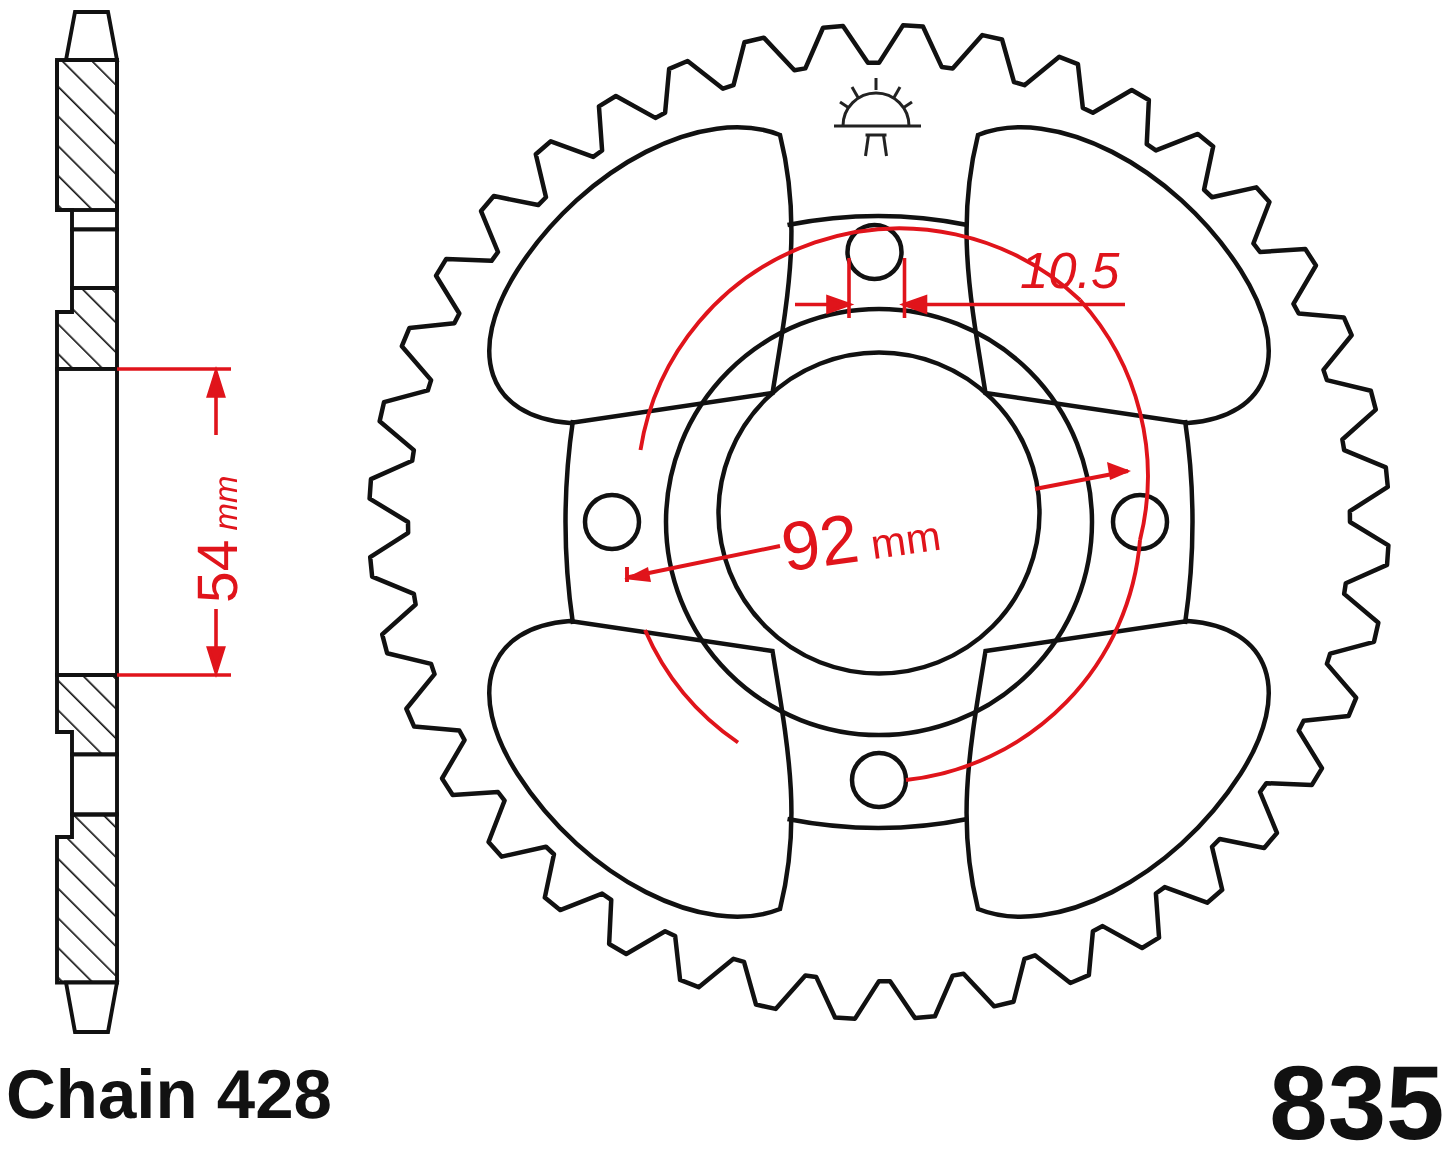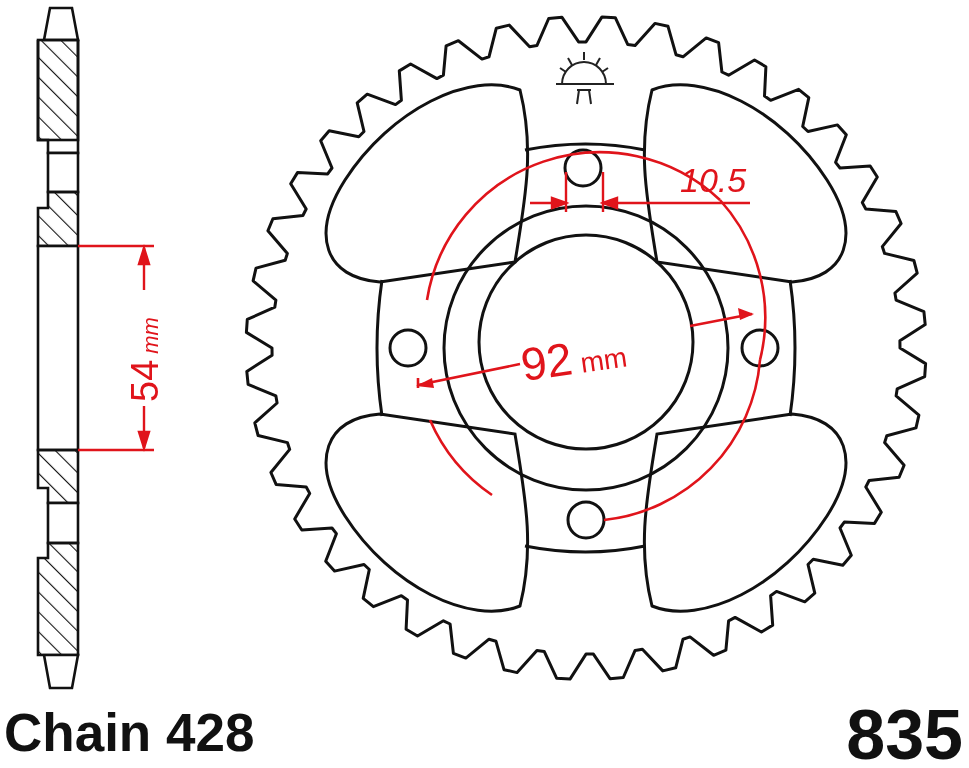--- a/index.html
+++ b/index.html
@@ -1,18 +1,18 @@
 <!DOCTYPE html>
 <html><head>
 <meta charset="utf-8">
 <style>
   html, body { margin:0; padding:0; background:#ffffff; }
   body { width:969px; height:768px; position:relative; overflow:hidden; font-family:"Liberation Sans", sans-serif; }
   #drawing { position:absolute; left:0; top:0; width:969px; height:768px; }
-  .lbl-chain { position:absolute; left:4px; top:706px; font-family:"Liberation Sans", sans-serif; font-weight:bold; font-size:53px; color:#111; letter-spacing:0px; line-height:1; }
+  .lbl-chain { position:absolute; left:4px; top:706px; font-family:"Liberation Sans", sans-serif; font-weight:bold; font-size:46px; color:#111; letter-spacing:0px; line-height:1; }
   .lbl-code { position:absolute; right:6px; top:700px; font-family:"Liberation Sans", sans-serif; font-weight:bold; font-size:70px; color:#111; line-height:1; }
   .red-text { fill:#e0141b; font-family:"Liberation Sans", sans-serif; }
 </style>
 </head>
 <body>
 
 <svg id="drawing" viewBox="0 0 969 768" xmlns="http://www.w3.org/2000/svg">
   <defs>
     <pattern id="hatch" patternUnits="userSpaceOnUse" width="14" height="14" patternTransform="rotate(-45)">
       <line x1="0" y1="0" x2="0" y2="14" stroke="#111" stroke-width="2.2"></line>

